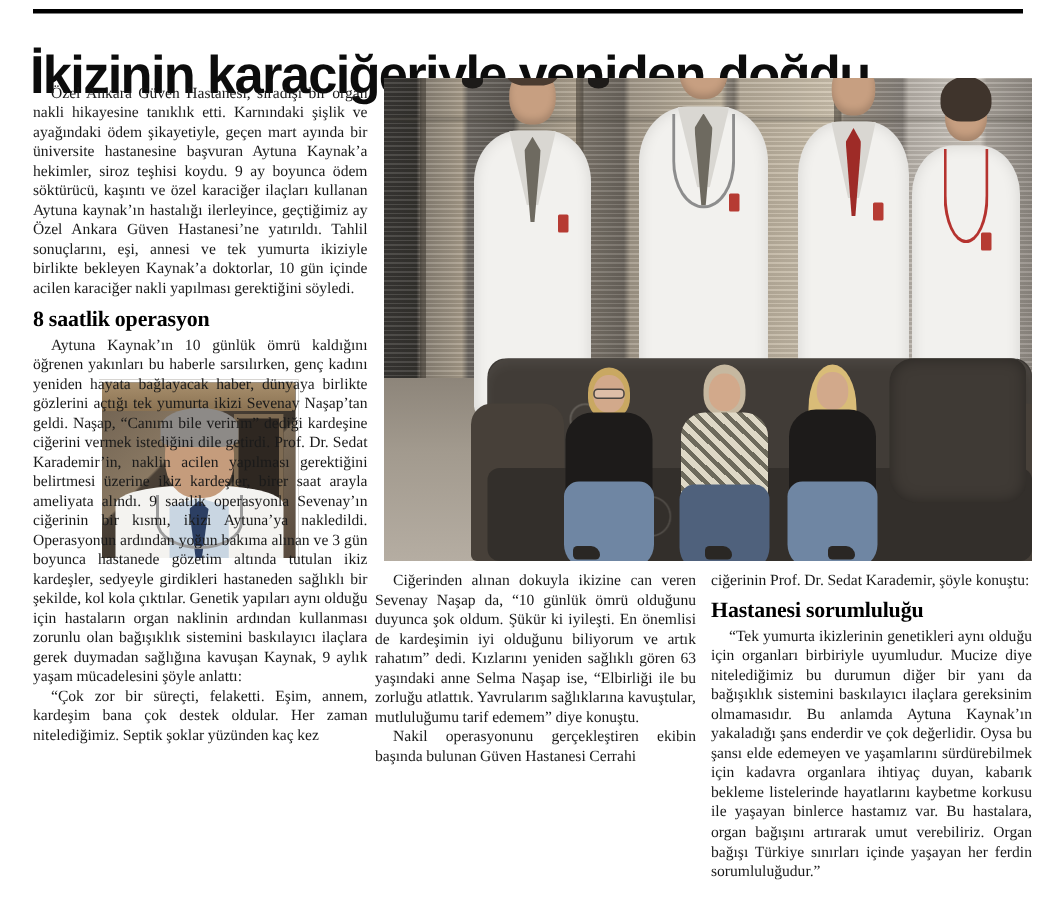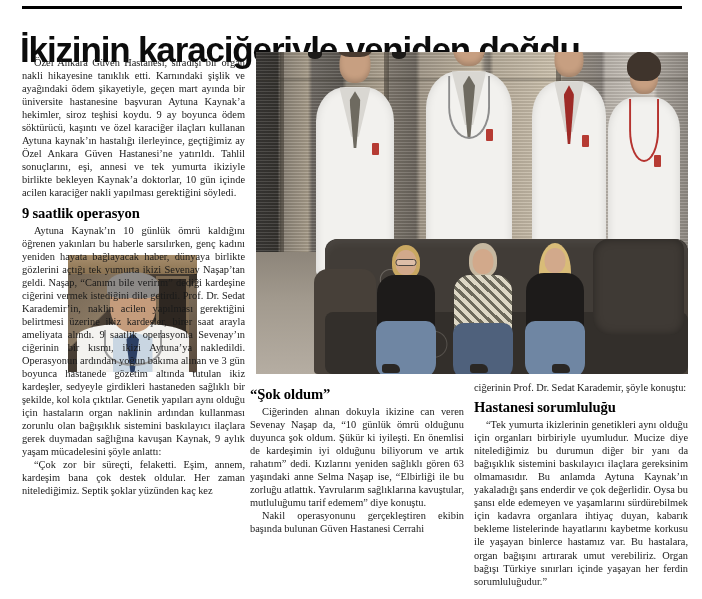--- a/index.html
+++ b/index.html
@@ -500,27 +500,26 @@
     <div class="inset-coat"></div>
     <div class="inset-shirt"></div>
     <div class="inset-tie"></div>
     <div class="inset-steth"></div>
     <div class="inset-head"></div>
     <div class="inset-hair"></div>
   </div>
 
   <div class="col col1">
     <p>Özel Ankara Güven Hastanesi, sıradışı bir organ nakli hikayesine tanıklık etti. Karnındaki şişlik ve ayağındaki ödem şikayetiyle, geçen mart ayında bir üniversite hastanesine başvuran Aytuna Kaynak’a hekimler, siroz teşhisi koydu. 9 ay boyunca ödem söktürücü, kaşıntı ve özel karaciğer ilaçları kullanan Aytuna kaynak’ın hastalığı ilerleyince, geçtiğimiz ay Özel Ankara Güven Hastanesi’ne yatırıldı. Tahlil sonuçlarını, eşi, annesi ve tek yumurta ikiziyle birlikte bekleyen Kaynak’a doktorlar, 10 gün içinde acilen karaciğer nakli yapılması gerektiğini söyledi.</p>
-    <h2 class="sub">9 saatlik operasyon</h2>
+    <h2 class="sub">8 saatlik operasyon</h2>
     <p>Aytuna Kaynak’ın 10 günlük ömrü kaldığını öğrenen yakınları bu haberle sarsılırken, genç kadını yeniden hayata bağlayacak haber, dünyaya birlikte gözlerini açtığı tek yumurta ikizi Sevenay Naşap’tan geldi. Naşap, “Canımı bile veririm” dediği kardeşine ciğerini vermek istediğini dile getirdi. Prof. Dr. Sedat Karademir’in, naklin acilen yapılması gerektiğini belirtmesi üzerine ikiz kardeşler, birer saat arayla ameliyata alındı. 9 saatlik operasyonla Sevenay’ın ciğerinin bir kısmı, ikizi Aytuna’ya nakledildi. Operasyonun ardından yoğun bakıma alınan ve 3 gün boyunca hastanede gözetim altında tutulan ikiz kardeşler, sedyeyle girdikleri hastaneden sağlıklı bir şekilde, kol kola çıktılar. Genetik yapıları aynı olduğu için hastaların organ naklinin ardından kullanması zorunlu olan bağışıklık sistemini baskılayıcı ilaçlara gerek duymadan sağlığına kavuşan Kaynak, 9 aylık yaşam mücadelesini şöyle anlattı:</p>
     <p>“Çok zor bir süreçti, felaketti. Eşim, annem, kardeşim bana çok destek oldular. Her zaman nitelediğimiz. Septik şoklar yüzünden kaç kez</p>
   </div>
 
   <div class="col col2">
-    <h2 class="sub">“Şok oldum”</h2>
     <p>Ciğerinden alınan dokuyla ikizine can veren Sevenay Naşap da, “10 günlük ömrü olduğunu duyunca şok oldum. Şükür ki iyileşti. En önemlisi de kardeşimin iyi olduğunu biliyorum ve artık rahatım” dedi. Kızlarını yeniden sağlıklı gören 63 yaşındaki anne Selma Naşap ise, “Elbirliği ile bu zorluğu atlattık. Yavrularım sağlıklarına kavuştular, mutluluğumu tarif edemem” diye konuştu.</p>
     <p>Nakil operasyonunu gerçekleştiren ekibin başında bulunan Güven Hastanesi Cerrahi</p>
   </div>
 
   <div class="col col3">
     <p class="noindent">ciğerinin Prof. Dr. Sedat Karademir, şöyle konuştu:</p>
     <h2 class="sub">Hastanesi sorumluluğu</h2>
     <p>“Tek yumurta ikizlerinin genetikleri aynı olduğu için organları birbiriyle uyumludur. Mucize diye nitelediğimiz bu durumun diğer bir yanı da bağışıklık sistemini baskılayıcı ilaçlara gereksinim olmamasıdır. Bu anlamda Aytuna Kaynak’ın yakaladığı şans enderdir ve çok değerlidir. Oysa bu şansı elde edemeyen ve yaşamlarını sürdürebilmek için kadavra organlara ihtiyaç duyan, kabarık bekleme listelerinde hayatlarını kaybetme korkusu ile yaşayan binlerce hastamız var. Bu hastalara, organ bağışını artırarak umut verebiliriz. Organ bağışı Türkiye sınırları içinde yaşayan her ferdin sorumluluğudur.”</p>
   </div>
 

